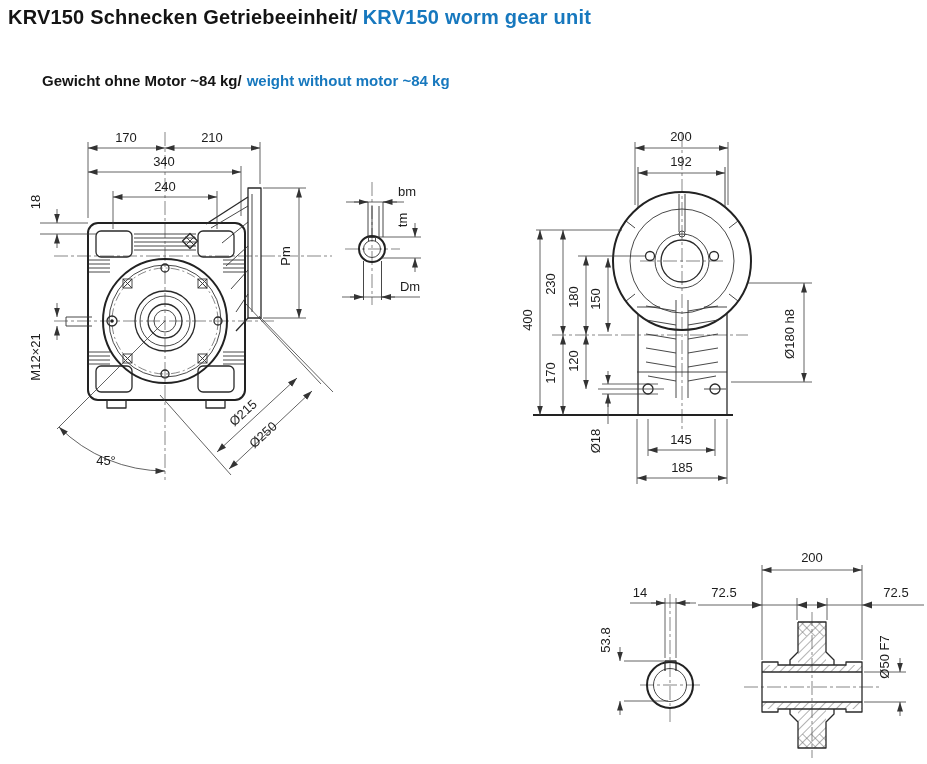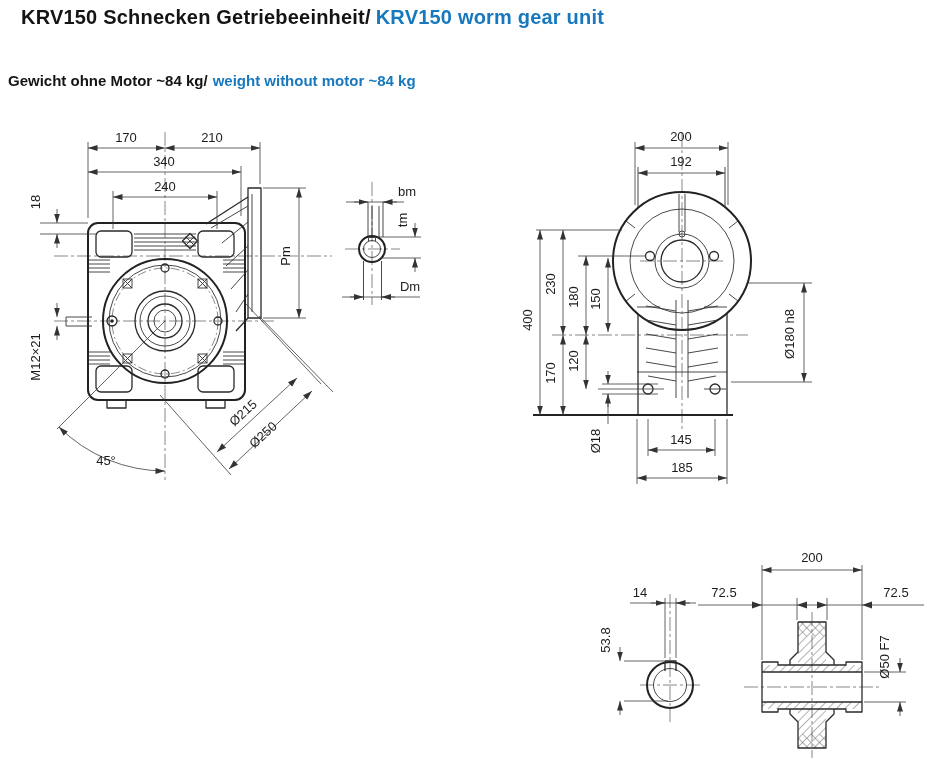--- a/index.html
+++ b/index.html
@@ -1,19 +1,19 @@
 <!DOCTYPE html>
 <html><head>
 <meta charset="utf-8">
 <style>
   html,body{margin:0;padding:0;background:#fff;}
   body{width:927px;height:764px;position:relative;font-family:"Liberation Sans",sans-serif;overflow:hidden;}
   .hdr{position:absolute;left:8px;white-space:nowrap;font-weight:bold;color:#141414;}
-  #title{top:6px;font-size:20px;letter-spacing:0.2px;margin-left:13px;}
-  #subtitle{top:72px;font-size:15px;}
+  #title{top:6px;font-size:20px;letter-spacing:0.2px;}
+  #subtitle{top:72px;font-size:15px;margin-left:34px;}
   .accent{color:#1778be;margin-left:5px;}
   svg{position:absolute;left:0;top:0;}
   .ol{stroke:#222;stroke-width:2;fill:none;stroke-linejoin:round;}
   .ol2{stroke:#2a2a2a;stroke-width:1.3;fill:none;stroke-linejoin:round;}
   .th{stroke:#333;stroke-width:0.9;fill:none;}
   .cl{stroke:#555;stroke-width:0.7;fill:none;stroke-dasharray:14 3 3 3;}
   .dim{stroke:#3c3c3c;stroke-width:0.8;fill:none;}
   .dimA{marker-end:url(#ar);marker-start:url(#arS);}
   .dimE{marker-end:url(#ar);}
   .bc{stroke:#555;stroke-width:0.7;fill:none;stroke-dasharray:9 3 2 3;}

